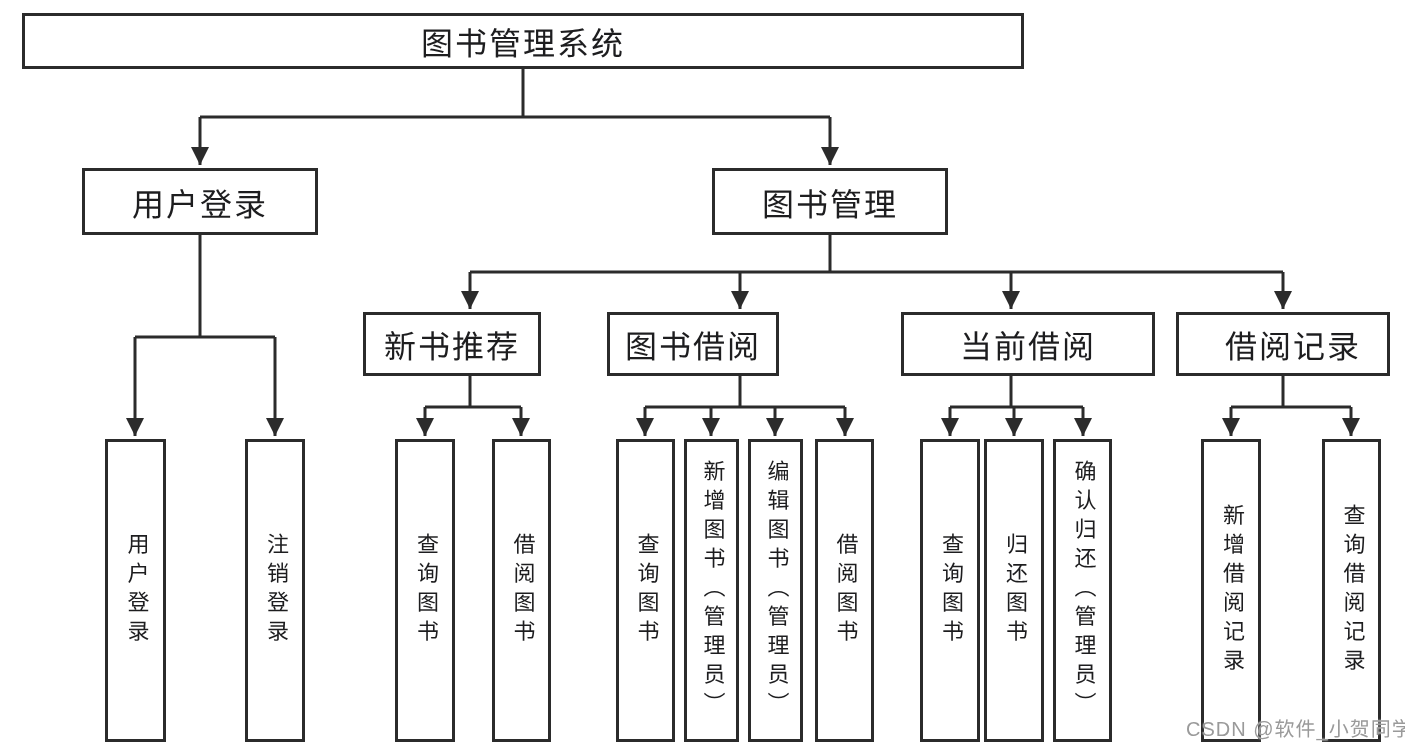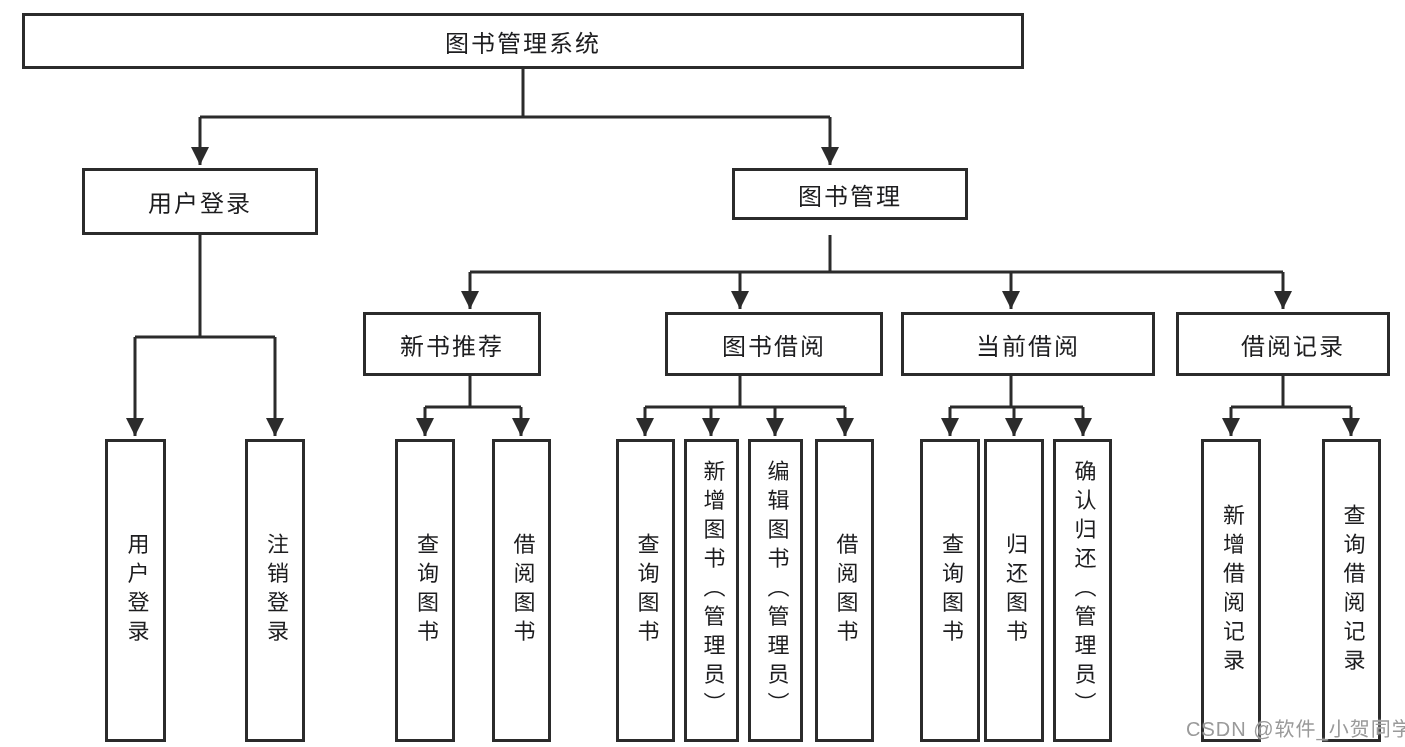--- a/index.html
+++ b/index.html
@@ -6,27 +6,27 @@
   .canvas {
     position:relative; width:1405px; height:747px; background:#ffffff;
     font-family:"Liberation Sans", sans-serif; overflow:hidden;
   }
   svg.wires { position:absolute; left:0; top:0; width:1405px; height:747px; }
   .box {
     position:absolute; box-sizing:border-box;
     border:3px solid #2b2b2b; background:#ffffff; color:#1d1d1f;
     display:flex; align-items:center; justify-content:center;
   }
-  .hlabel { font-size:24px; letter-spacing:2px; white-space:nowrap; }
+  .hlabel { font-size:32px; letter-spacing:2px; white-space:nowrap; }
   .root  { left:22px;  top:13px;  width:1002px; height:56px; }
   .lv2a  { left:82px;  top:168px; width:236px;  height:67px; }
-  .lv2b  { left:732px; top:168px; width:236px;  height:52px; }
+  .lv2b  { left:712px; top:168px; width:236px;  height:67px; }
   .lv3   { top:312px; height:64px; }
   .lv3a  { left:363px;  width:178px; }
-  .lv3b  { left:665px;  width:218px; }
+  .lv3b  { left:607px;  width:172px; }
   .lv3c  { left:901px;  width:254px; }
   .lv3d  { left:1176px; width:214px;padding-left:20px; }
   .leaf  { position:absolute; top:439px; height:303px; }
   .vlabel {
     writing-mode:vertical-lr; text-orientation:mixed;
     font-size:22px; letter-spacing:7px; line-height:1;
   }
   .watermark {
     position:absolute; left:1186px; top:713px; z-index:6;
     font-size:20px; color:#9a9a9a; letter-spacing:1px; white-space:nowrap;

